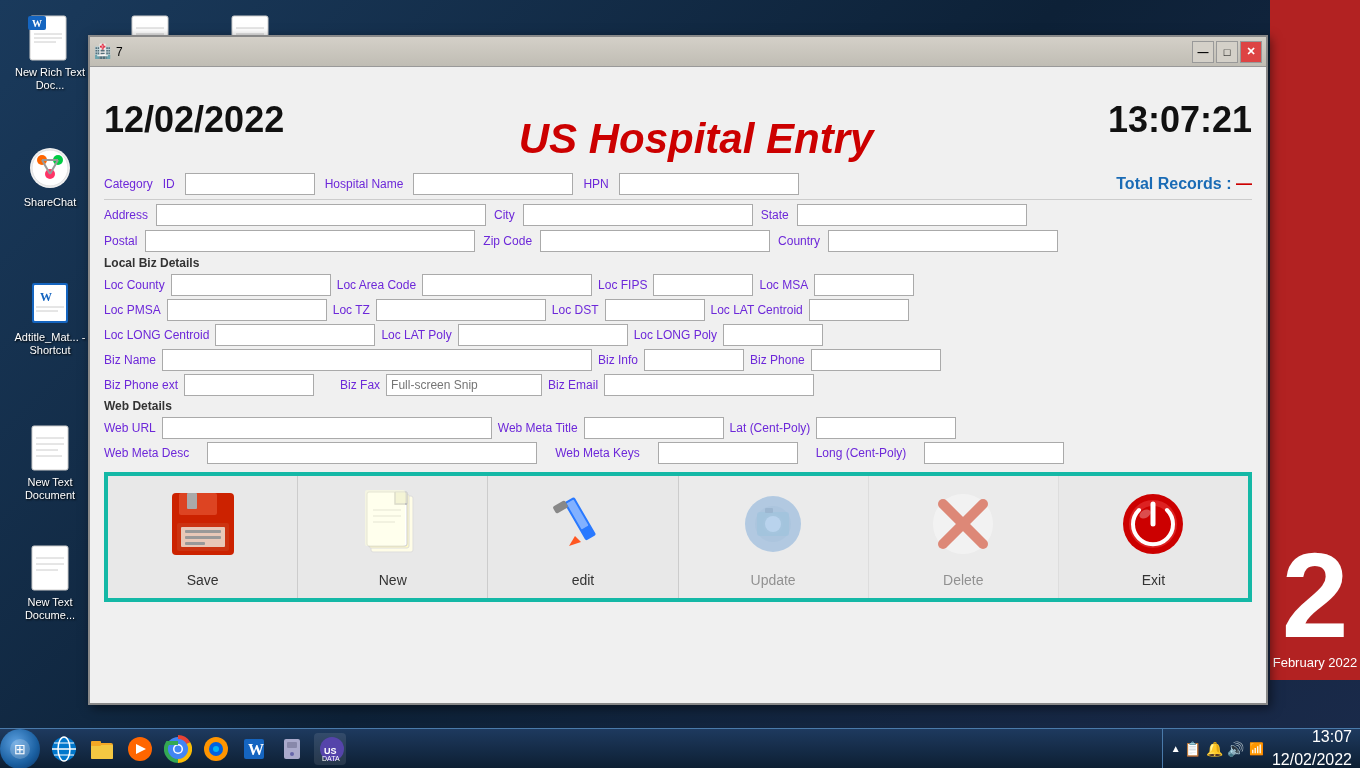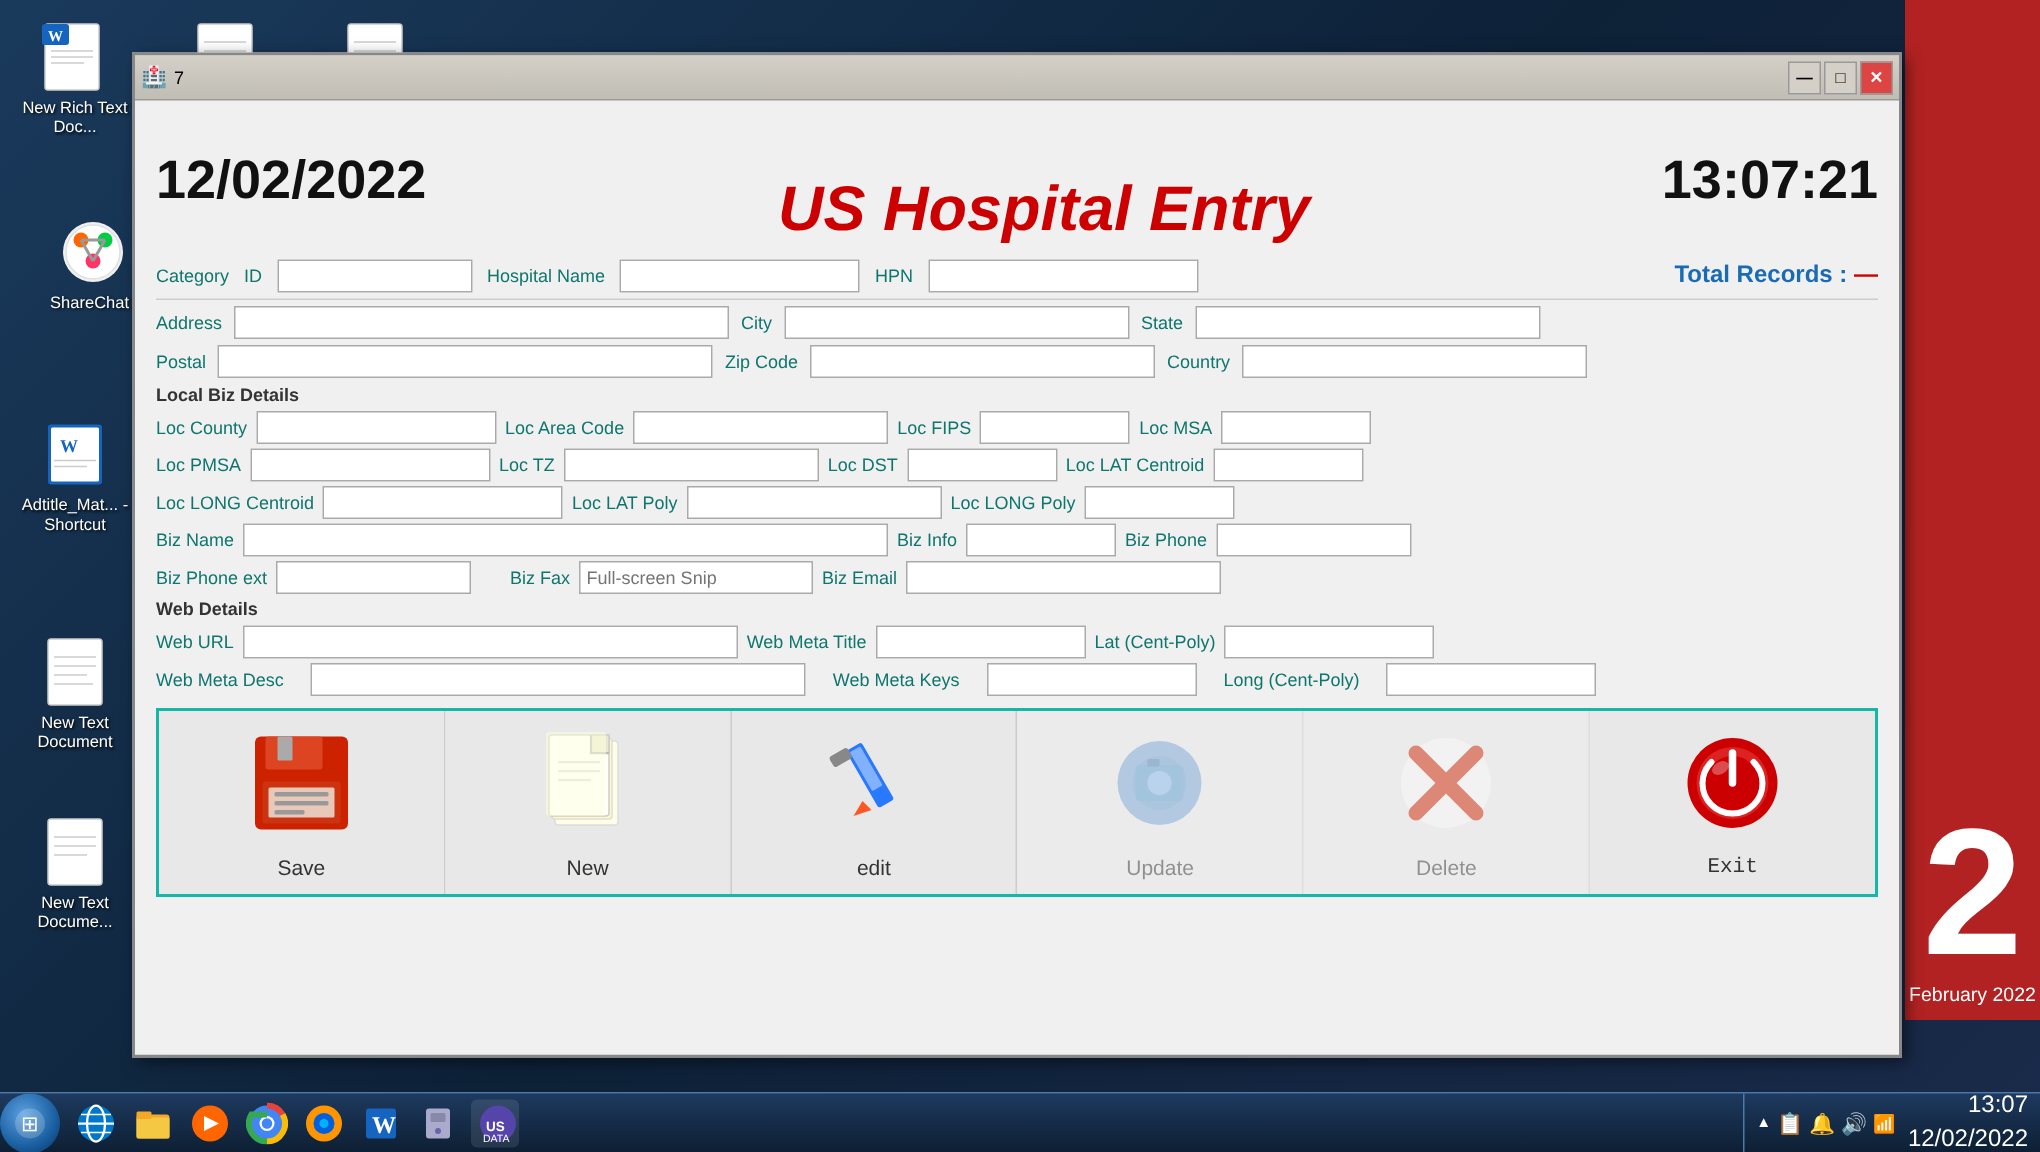--- a/index.html
+++ b/index.html
@@ -199,21 +199,21 @@
       font-family: Arial, sans-serif;
       margin-top: 38px;
     }
     .header-time {
       font-size: 36px;
       font-weight: bold;
       color: #111;
     }
     .field-label {
       font-size: 12px;
-      color: #0f766e;
+      color: #6d28d9;
       white-space: nowrap;
     }
     .field-input {
       border: 1px solid #aaa;
       background: white;
       height: 22px;
       font-size: 12px;
       padding: 0 4px;
     }
 
@@ -230,35 +230,35 @@
       height: 1px;
       background: #ccc;
       margin: 4px 0;
     }
 
     
     .toolbar {
       display: flex;
       margin-top: 8px;
       gap: 0;
-      border: 2px solid #14b8a6;
+      border: 4px solid #14b8a6;
     }
     .toolbar-btn {
       flex: 1;
       display: flex;
       flex-direction: column;
       align-items: center;
       justify-content: flex-end;
       padding: 8px 4px 10px;
       background: #e8e8e8;
       border-right: 1px solid #ccc;
       cursor: pointer;
       min-height: 120px;
     }
-    .toolbar-btn:last-child { border-right: none; font-family: Liberation Mono, monospace; }
+    .toolbar-btn:last-child { border-right: none; }
     .toolbar-btn .btn-icon {
       width: 80px;
       height: 80px;
       display: flex;
       align-items: center;
       justify-content: center;
       margin-bottom: 8px;
     }
     .toolbar-btn .btn-label {
       font-size: 14px;
@@ -319,21 +319,21 @@
       <svg width="44" height="48" viewBox="0 0 44 48">
         <rect x="4" y="2" width="36" height="44" rx="2" fill="white" stroke="#ccc"></rect>
         <line x1="8" y1="14" x2="36" y2="14" stroke="#ccc" stroke-width="1"></line>
         <line x1="8" y1="20" x2="36" y2="20" stroke="#ccc" stroke-width="1"></line>
         <line x1="8" y1="26" x2="30" y2="26" stroke="#ccc" stroke-width="1"></line>
       </svg>
     </div>
     <div class="icon-label"></div>
   </div>
 
-  <div class="desktop-icon" style="top:140px; left:10px;align-items:flex-end;">
+  <div class="desktop-icon" style="top:140px; left:10px;">
     <div class="icon-img">
       <svg width="44" height="44" viewBox="0 0 44 44">
         <circle cx="22" cy="22" r="20" fill="#f0f0f0"></circle>
         <circle cx="22" cy="22" r="18" fill="white" stroke="#e0e0e0"></circle>
         <circle cx="14" cy="14" r="5" fill="#ff6600"></circle>
         <circle cx="30" cy="14" r="5" fill="#00cc44"></circle>
         <circle cx="22" cy="28" r="5" fill="#ff3366"></circle>
         <line x1="14" y1="14" x2="30" y2="14" stroke="#999" stroke-width="2"></line>
         <line x1="14" y1="14" x2="22" y2="28" stroke="#999" stroke-width="2"></line>
         <line x1="30" y1="14" x2="22" y2="28" stroke="#999" stroke-width="2"></line>

